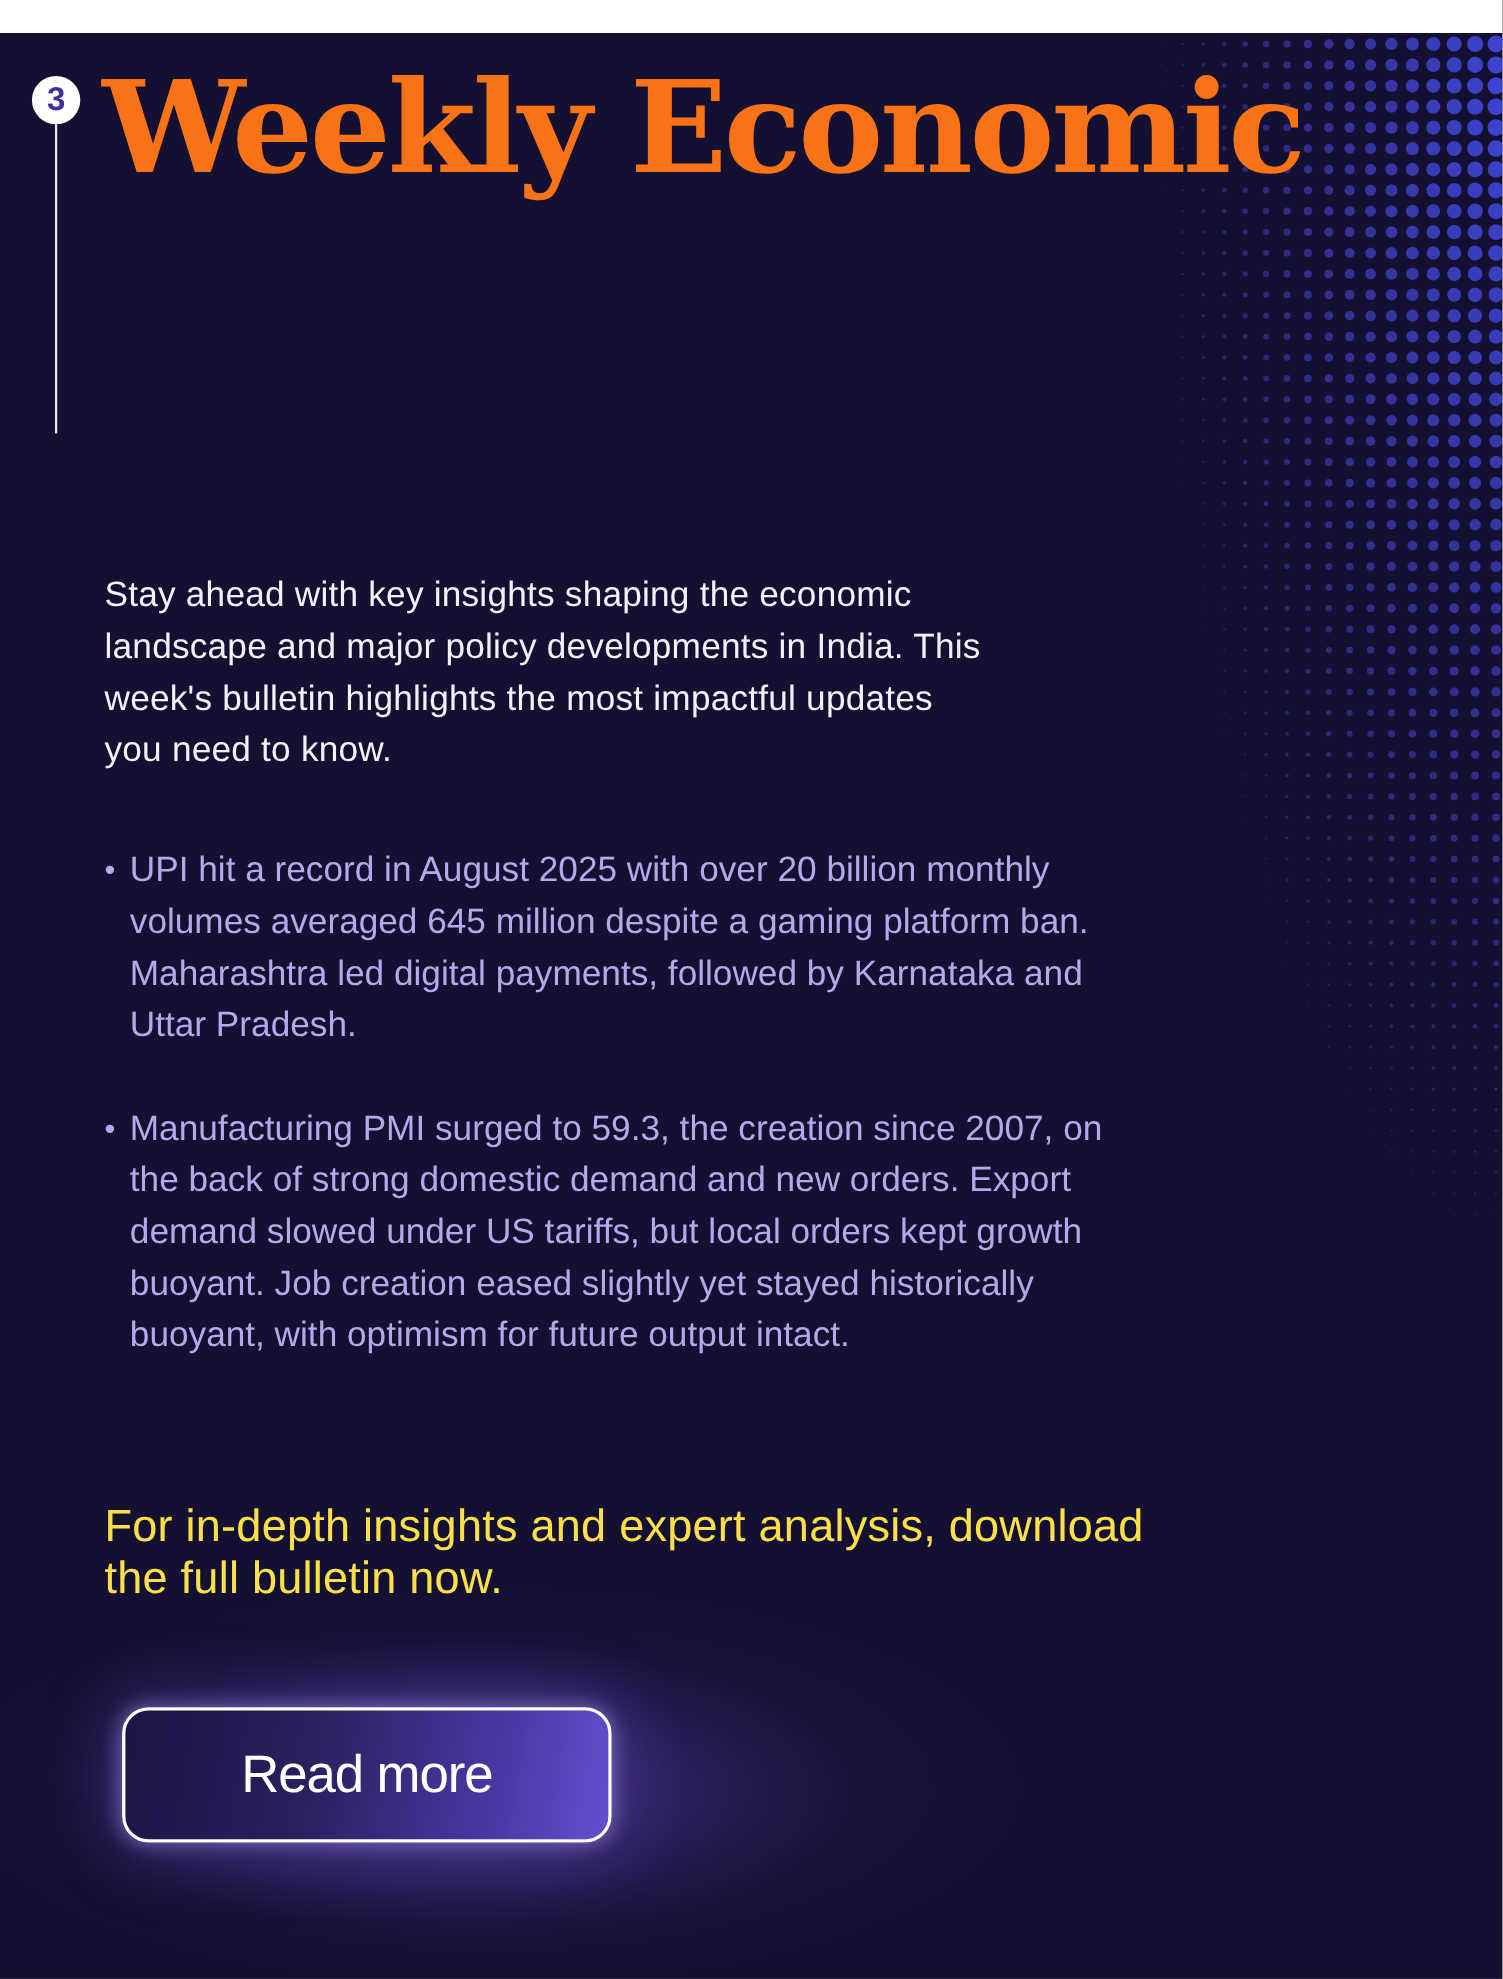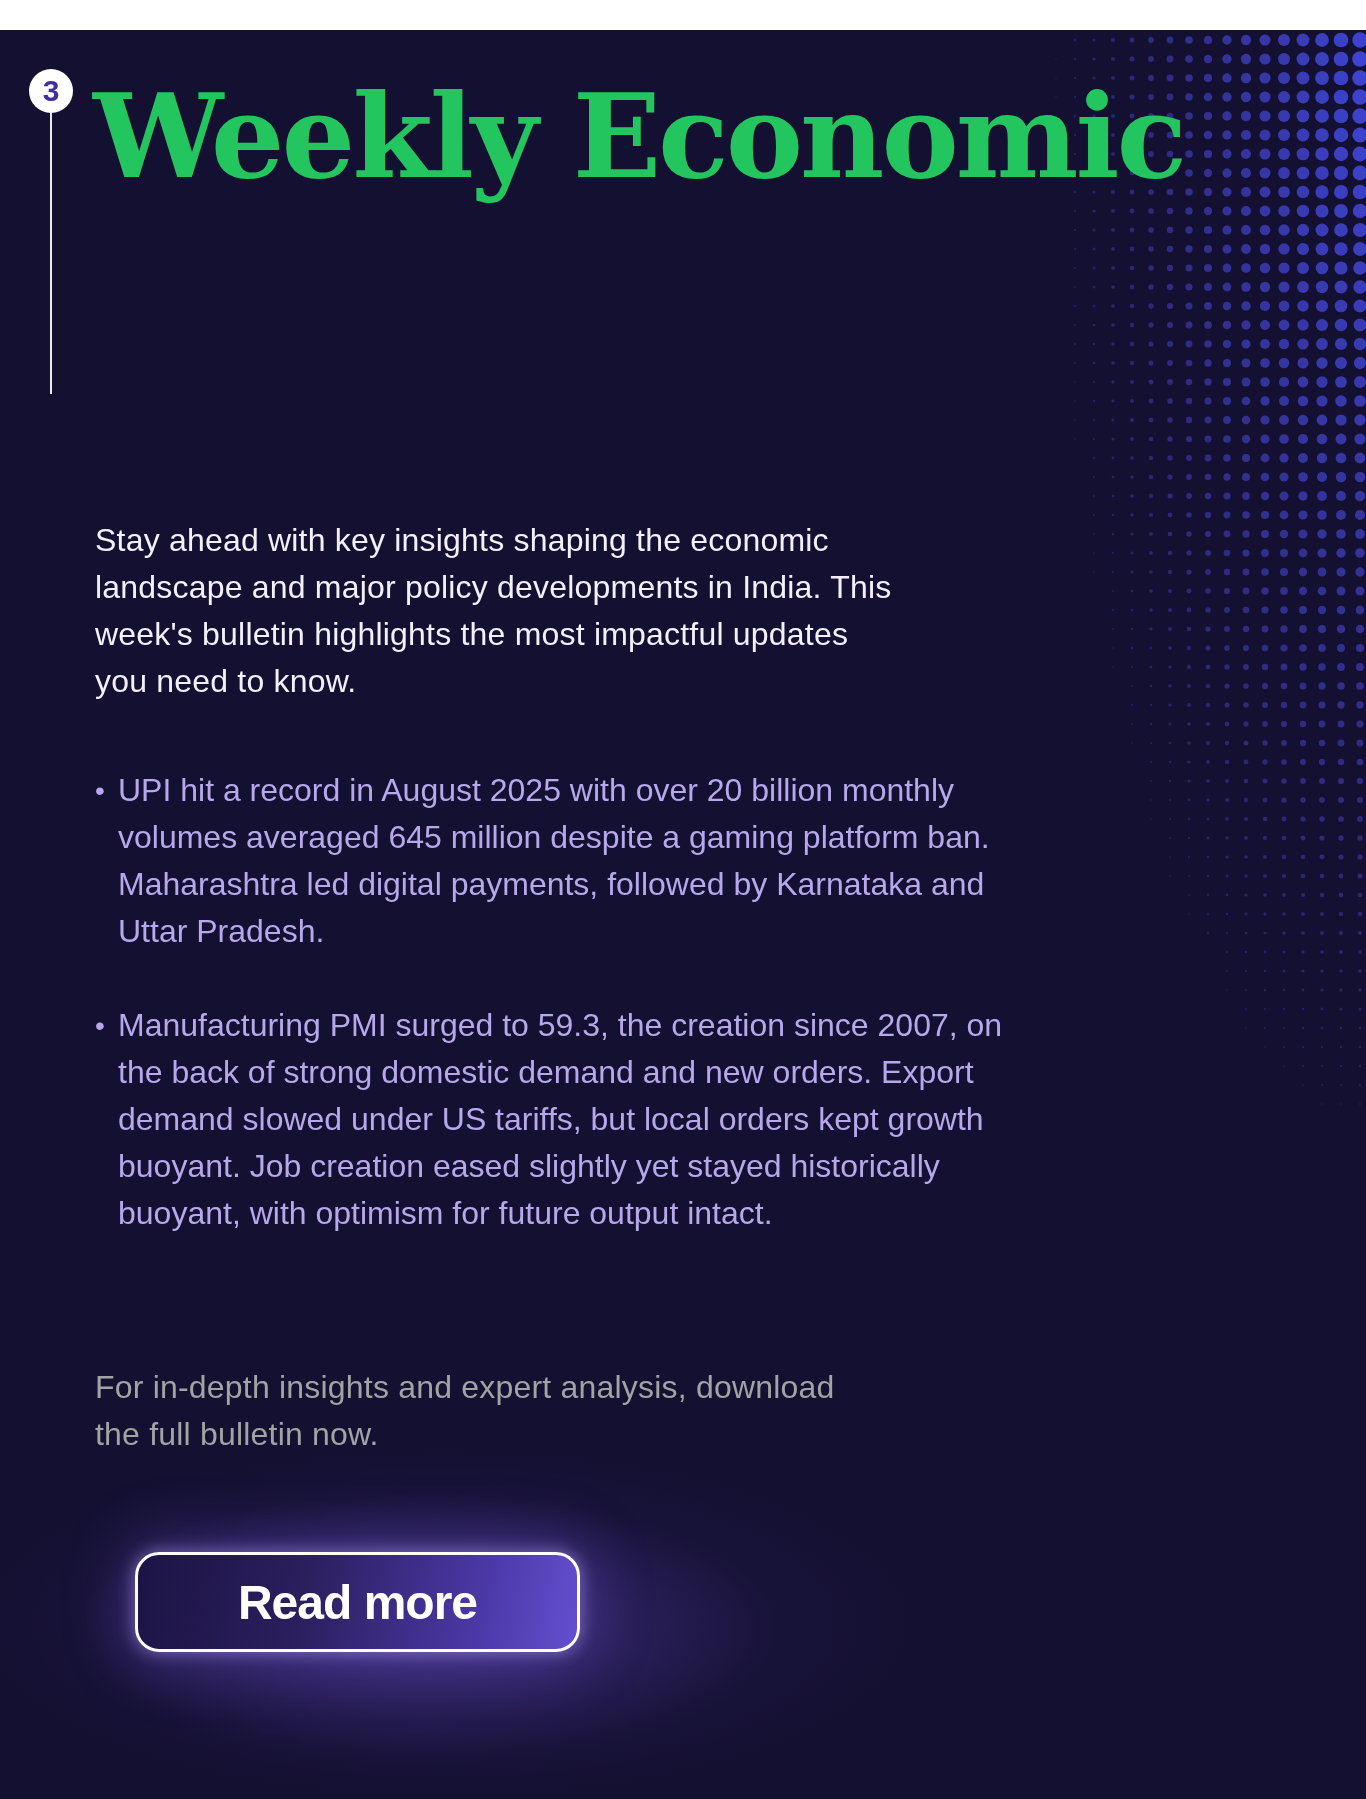--- a/index.html
+++ b/index.html
@@ -42,26 +42,26 @@
     font-size: 30px; font-weight: bold; color: #3f2fa0;
     z-index: 3;
   }
   .vline {
     position: absolute; left: 50px; top: 113px;
     width: 2px; height: 281px;
     background: rgba(255,255,255,0.92);
     z-index: 2;
   }
   .title {
-    position: absolute; left: 93px; top: 76px;
+    position: absolute; left: 93px; top: 56px;
     font-family: "DejaVu Serif", serif;
     font-weight: bold;
     font-size: 116px; line-height: 120px;
     letter-spacing: -3px;
-    color: #22c55e;
+    color: #f97316;
     z-index: 2;
   }
   .title .t-line { white-space: nowrap; }
   .intro {
     position: absolute; left: 95px; top: 501px;
     font-size: 32px; line-height: 47px;
     color: #f3f0fb; letter-spacing: 0.2px;
     z-index: 2;
     margin-top: 16px;
   }
@@ -75,38 +75,37 @@
   }
   .bullets li { position: relative; padding-left: 23px; }
   .bullets li + li { margin-top: 47px; }
   .bullet-marker {
     position: absolute; left: 0; top: 0;
     font-size: 28px;
   }
   .bullets .t-line { white-space: nowrap; }
   .closing {
     position: absolute; left: 95px; top: 1364px;
-    font-size: 32px; line-height: 47px;
-    color: #a3a3a3; letter-spacing: 0.2px;
+    font-size: 41px; line-height: 47px;
+    color: #fde047; letter-spacing: 0.2px;
     z-index: 2;
   }
   .cta {
     position: absolute; left: 111px; top: 1552px;
-    width: 445px; height: 100px;
+    width: 445px; height: 123px;
     border: 3px solid #fdfdff;
     border-radius: 24px;
     background: linear-gradient(100deg, #1c1445 0%, #2b1f5e 38%, #4c39a8 78%, #6450cf 100%);
     color: #ffffff;
     font-family: "Liberation Sans", sans-serif;
-    font-size: 48px; font-weight: bold; letter-spacing: -1px;
+    font-size: 48px; font-weight: normal; letter-spacing: -1px;
     display: flex; align-items: center; justify-content: center;
     cursor: pointer;
     box-shadow: 0 0 16px 2px rgba(190,170,255,0.45), 0 0 60px 14px rgba(120,90,230,0.30);
     z-index: 3;
-    margin-left: 24px;
   }
 </style>
 </head>
 <body>
 
 <div class="page">
 
   <div class="topbar"></div>
 
   <svg class="dots-svg" width="726" height="1130" viewBox="0 0 726 1130" xmlns="http://www.w3.org/2000/svg">

